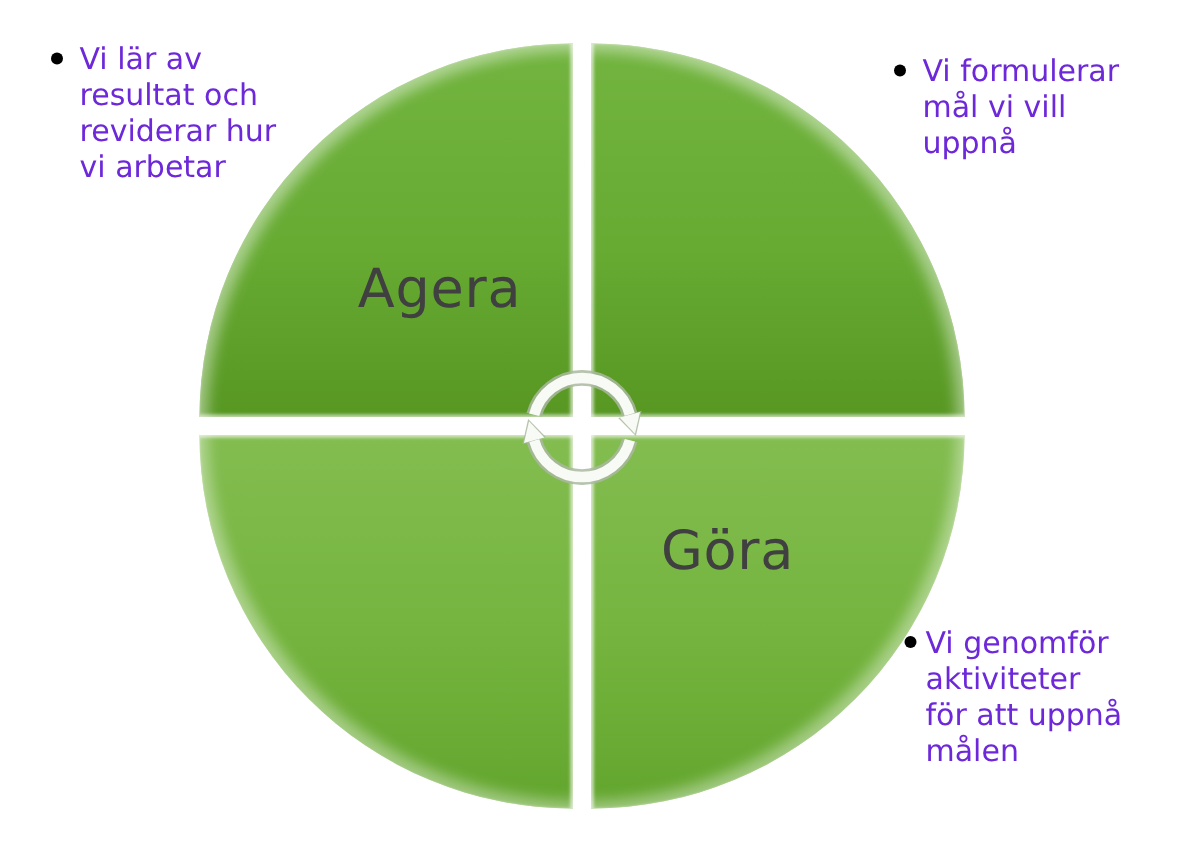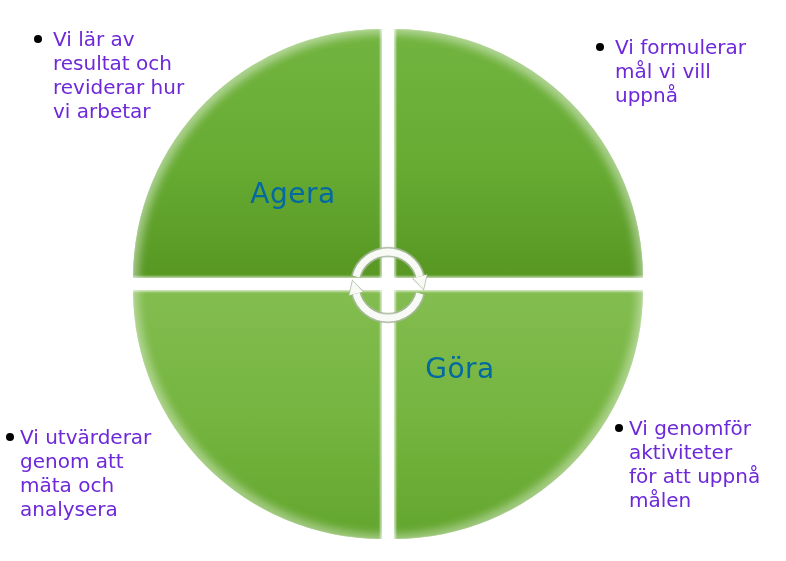--- a/index.html
+++ b/index.html
@@ -32,34 +32,34 @@
   }
   .q-br{
     left:261px;top:261px;border-radius:0 0 249px 0;
     background:linear-gradient(180deg,#83bd50 0%,#74b43e 55%,#62a52d 100%);
     box-shadow:inset -5px -5px 9px rgba(255,255,255,.4),
                inset 2px 0 2px rgba(255,255,255,.55),
                inset 0 2px 2px rgba(255,255,255,.5);
   }
   .qlabel{
     position:absolute;transform:translate(-50%,-50%);
-    color:#0369a1;font-size:28px;letter-spacing:.5px;white-space:nowrap;
+    color:#404040;font-size:36px;letter-spacing:.5px;white-space:nowrap;
   }
   .l-agera{left:160px;top:164px;}
   .l-planera{left:345px;top:164px;}
   .l-studera{left:163px;top:339px;}
-  .l-gora{left:327px;top:339px;}
+  .l-gora{left:352px;top:339px;}
   .cycle-arrows{position:absolute;left:197px;top:196px;width:120px;height:120px;}
   .note{position:absolute;font-size:20px;line-height:24px;color:#6d28d9;}
   .note-text{white-space:pre-line;}
   .dot{position:absolute;width:8px;height:8px;background:#000;border-radius:50%;}
   .note-tl{left:53px;top:27px;}
   .note-tr{left:583px;top:35px;margin-left:32px;}
   .note-bl{left:20px;top:425px;}
-  .note-br{left:617px;top:416px;margin-left:12px;}
+  .note-br{left:617px;top:416px;}
   .note-tl .dot,.note-tr .dot{left:-19px;top:8px;}
   .note-bl .dot,.note-br .dot{left:-14px;top:8px;}
 </style>
 </head>
 <body>
 
 <div class="stage">
 
   <div class="circle">
     <div class="quad q-tl"></div>
@@ -92,27 +92,20 @@
 vi arbetar</div>
   </div>
 
   <div class="note note-tr">
     <span class="dot"></span>
     <div class="note-text">Vi formulerar
 mål vi vill
 uppnå</div>
   </div>
 
-  <div class="note note-bl">
-    <span class="dot"></span>
-    <div class="note-text">Vi utvärderar
-genom att
-mäta och
-analysera</div>
-  </div>
 
   <div class="note note-br">
     <span class="dot"></span>
     <div class="note-text">Vi genomför
 aktiviteter
 för att uppnå
 målen</div>
   </div>
 
 </div>

